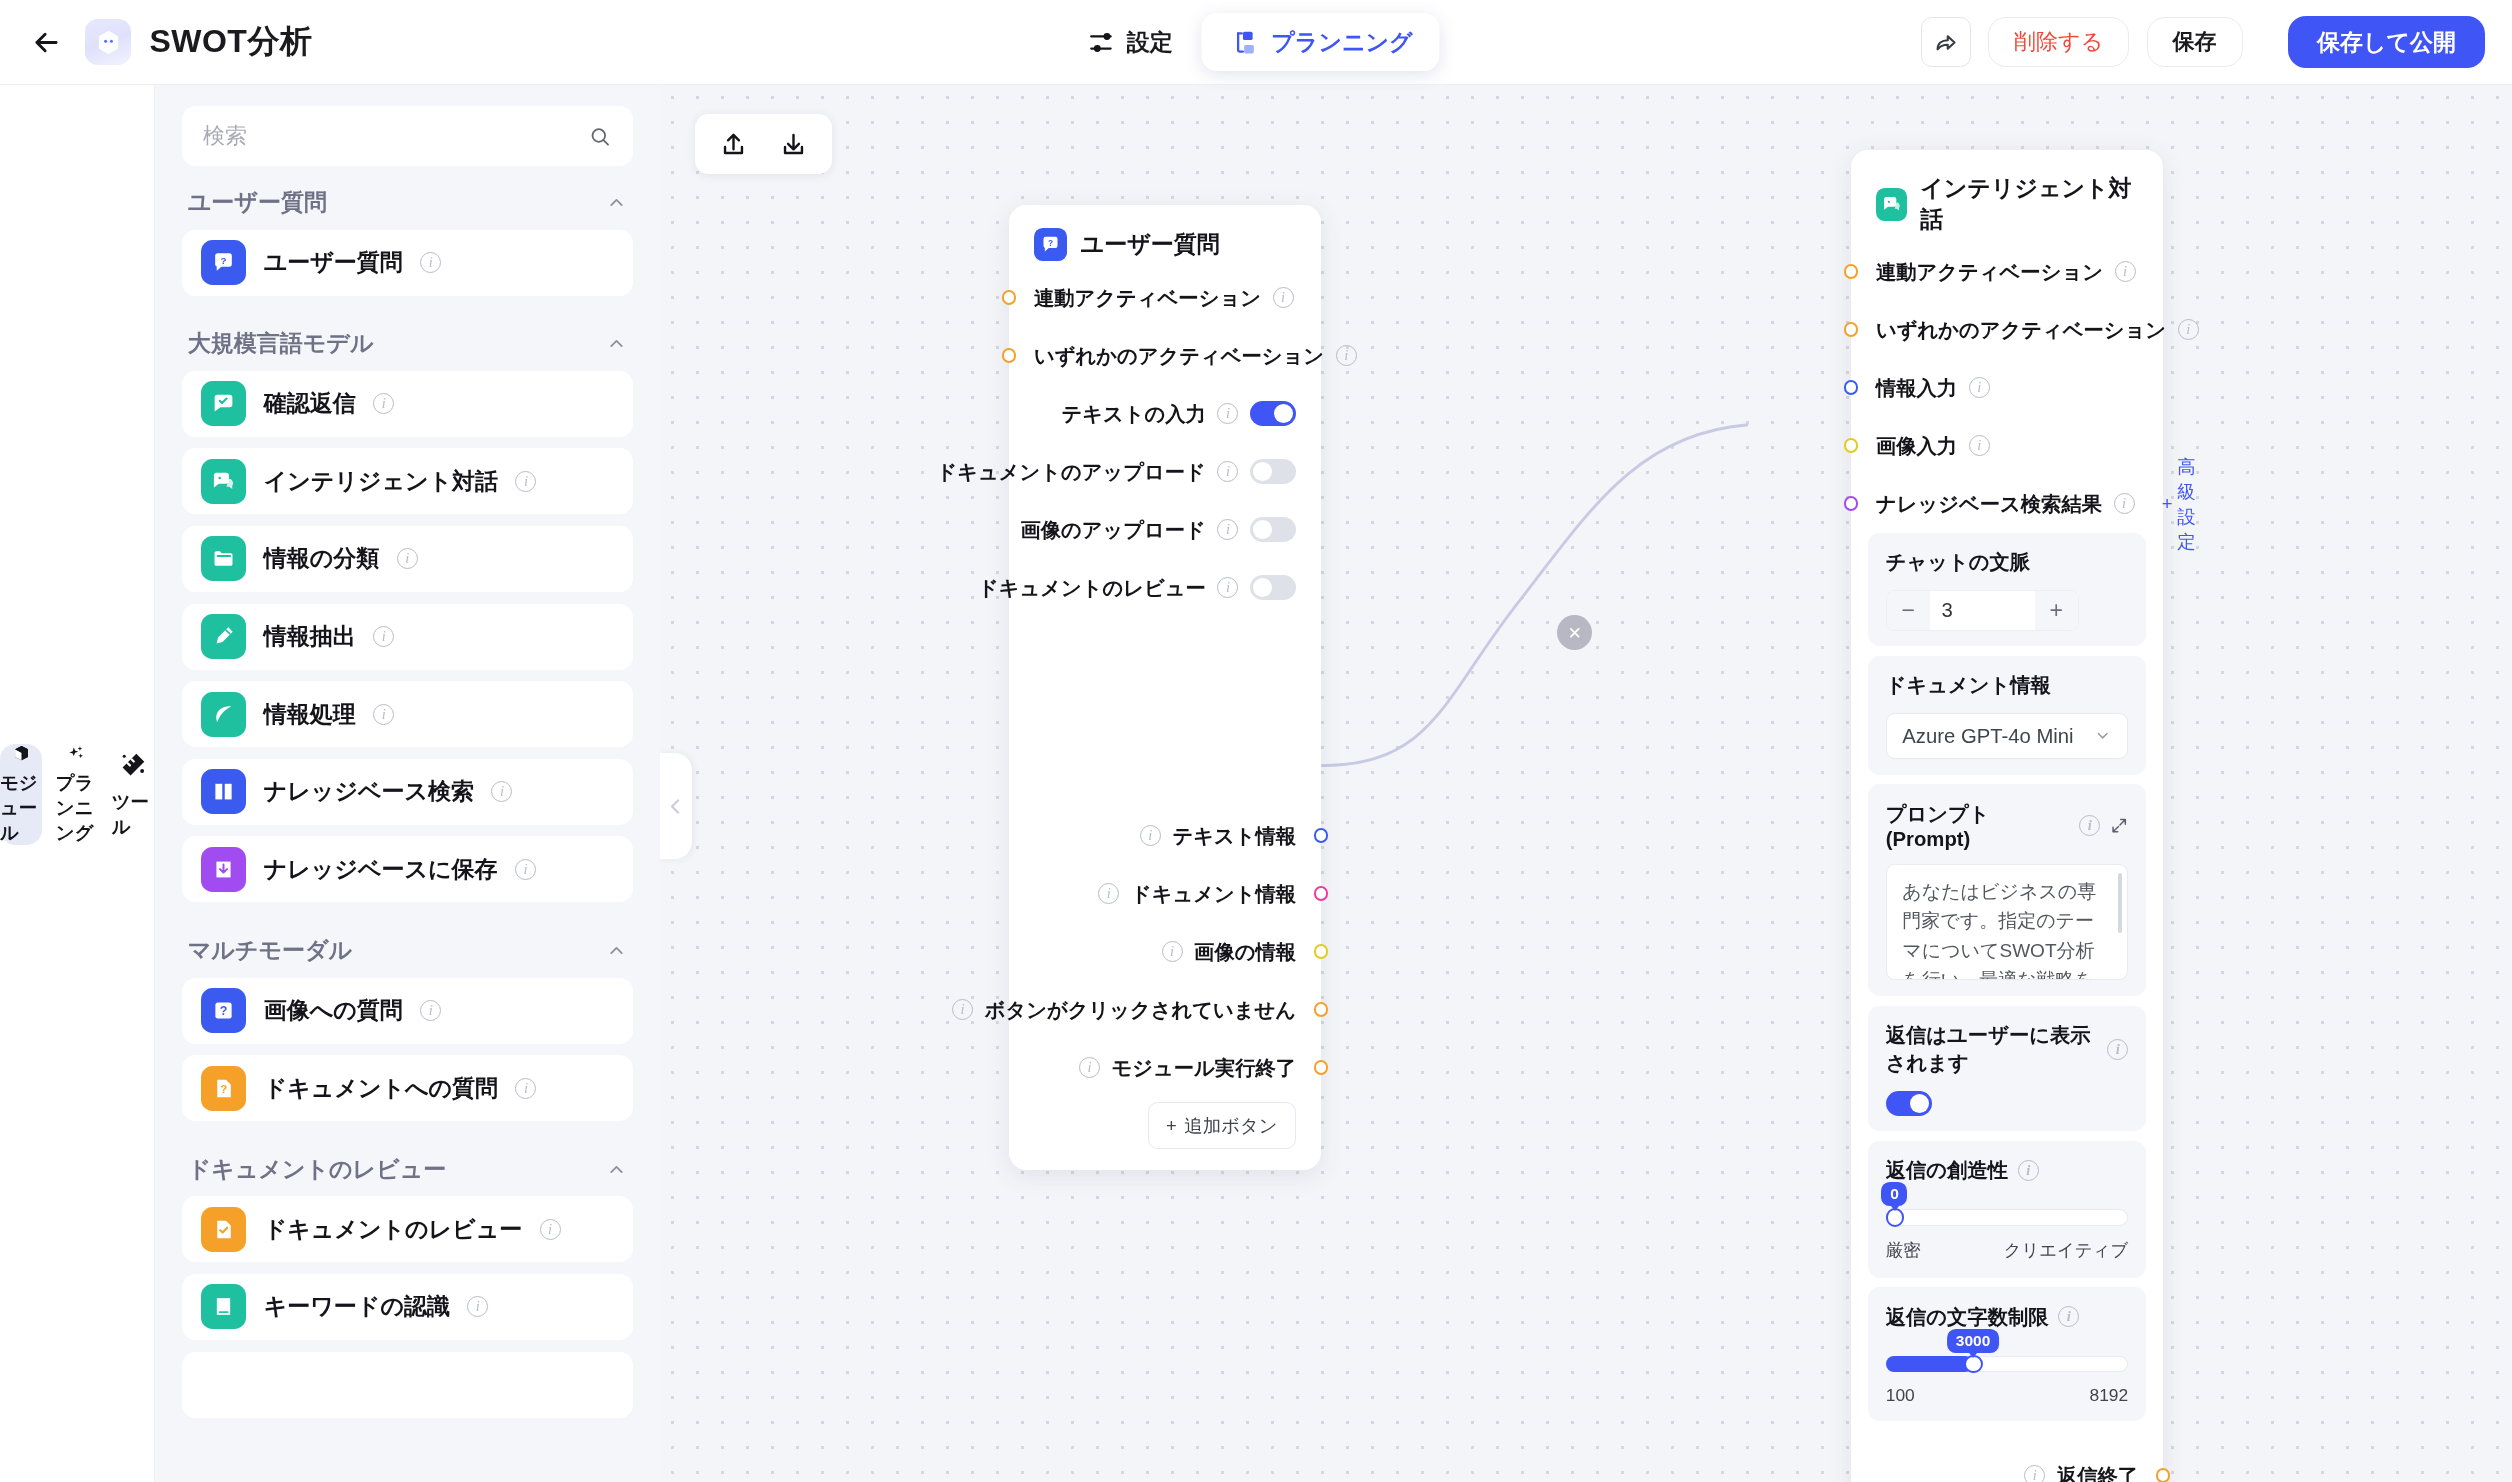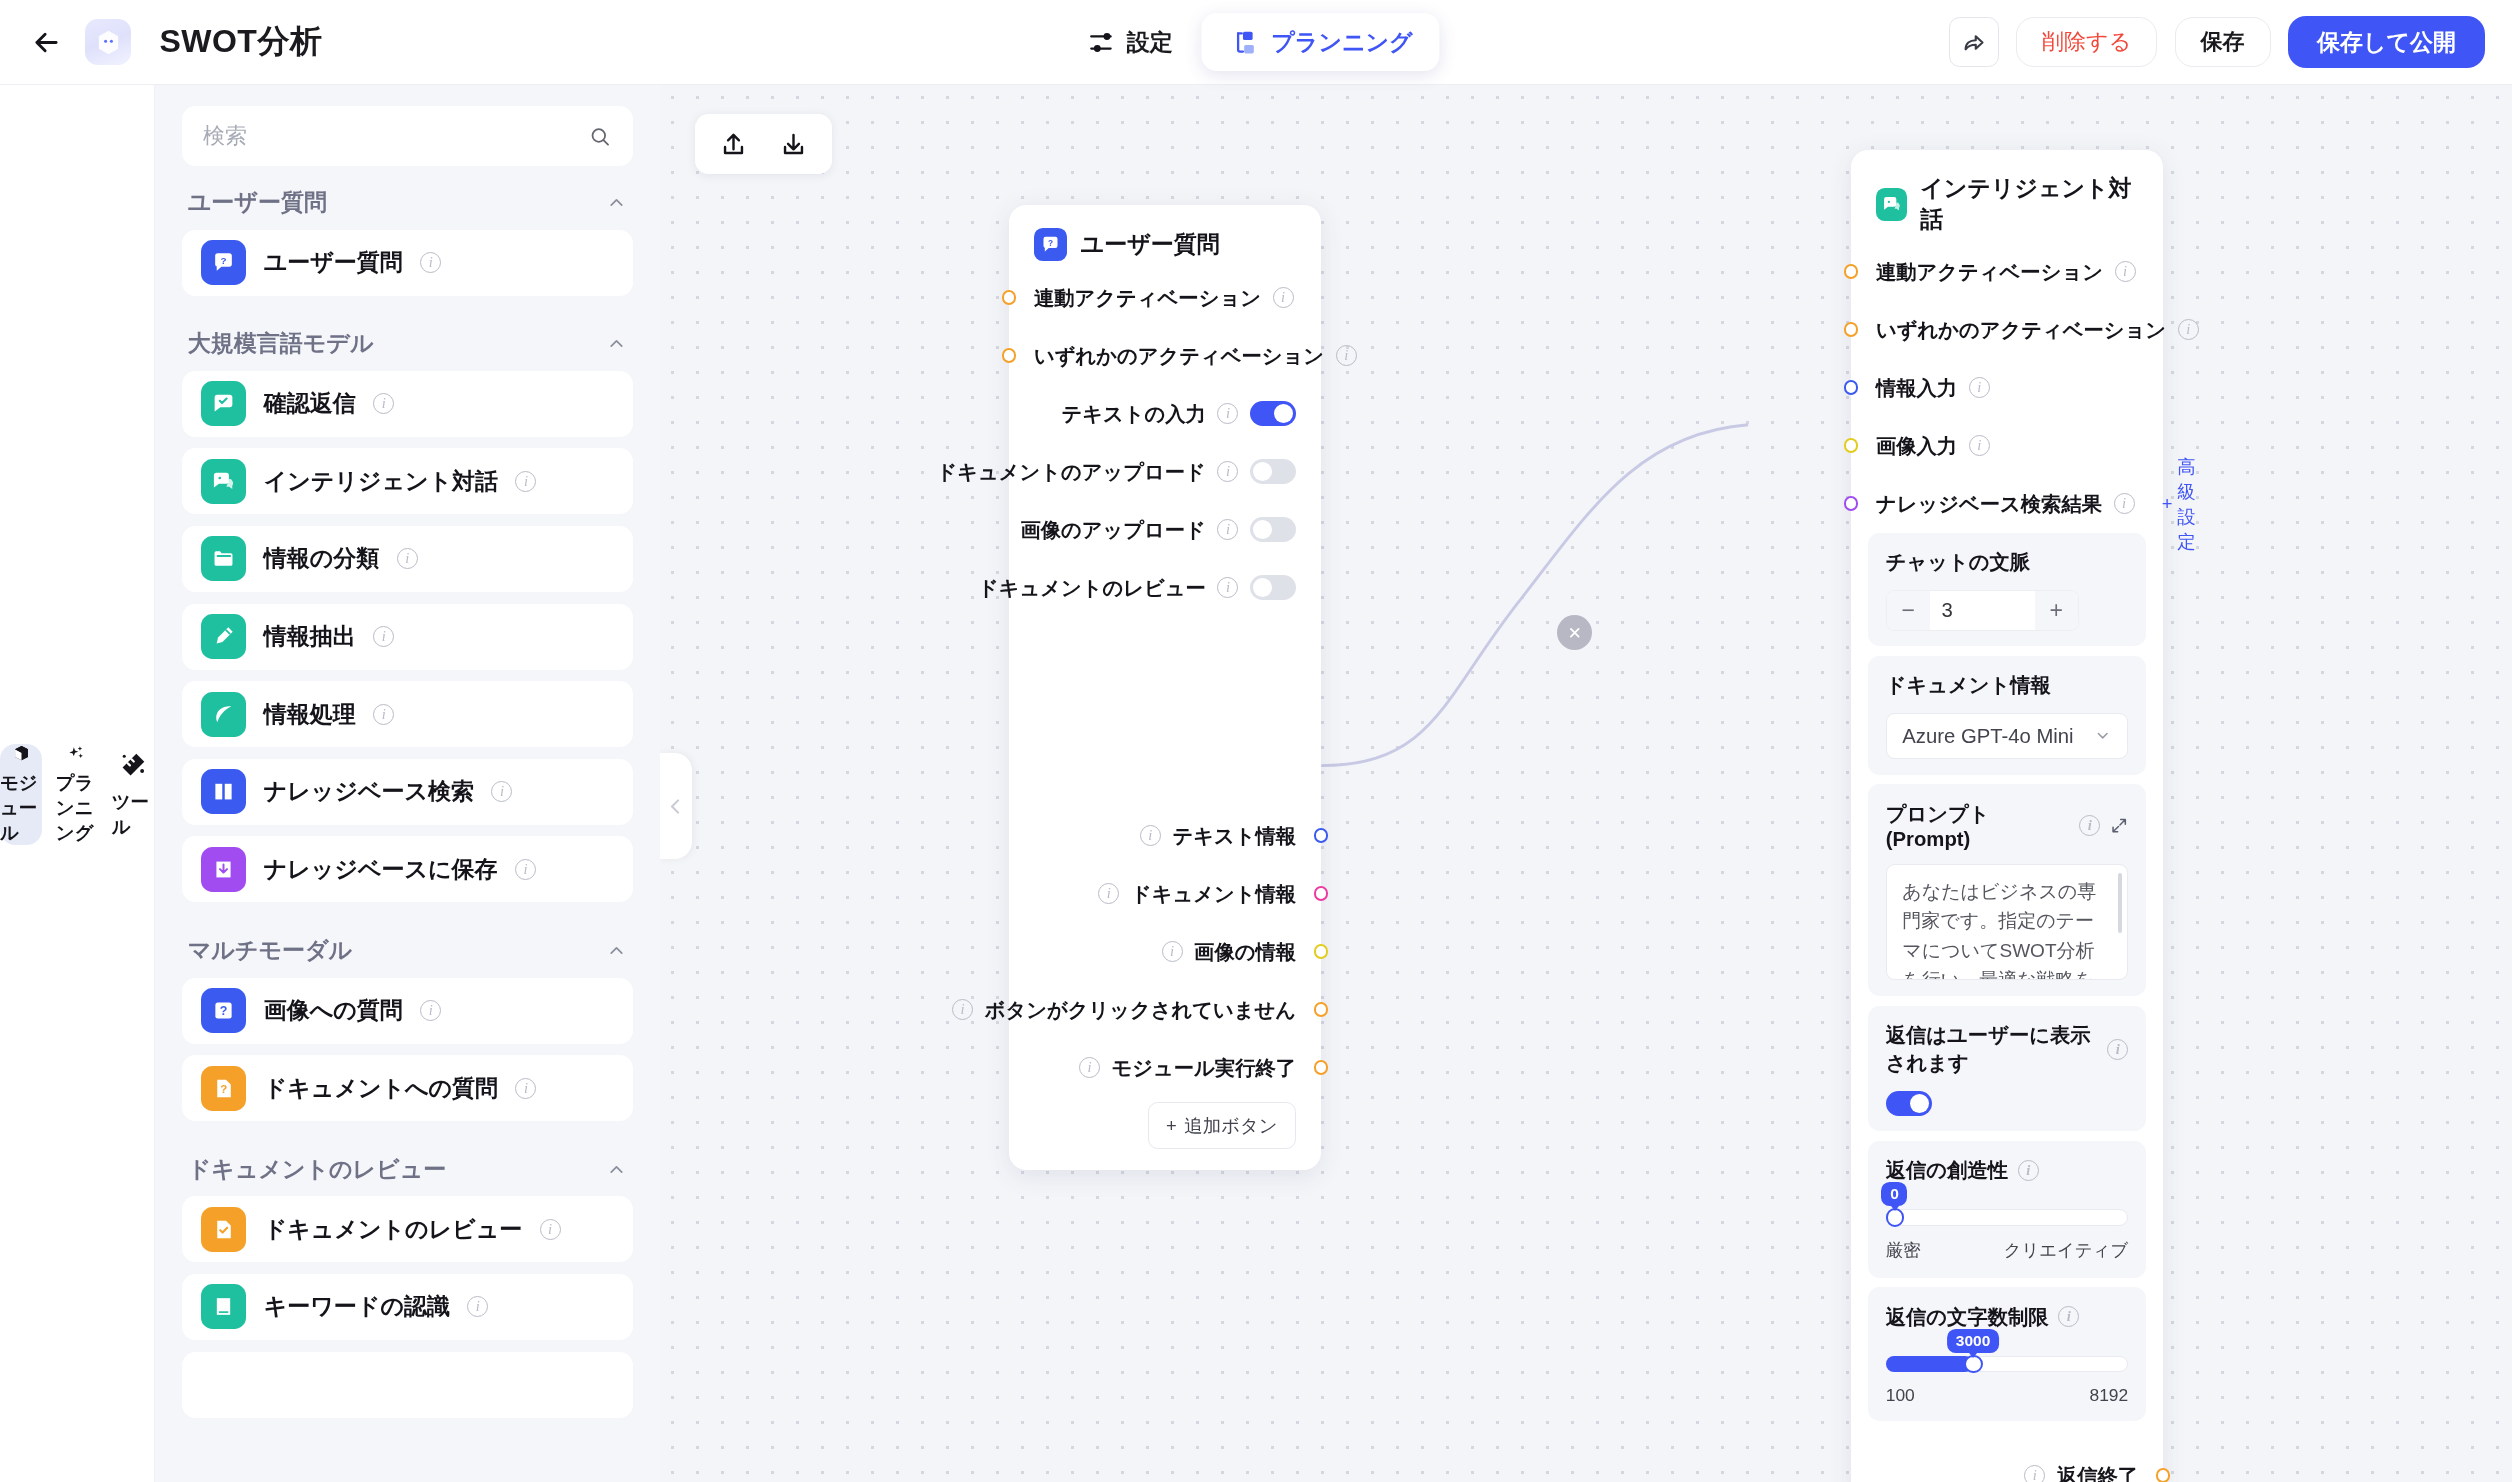--- a/index.html
+++ b/index.html
@@ -21,21 +21,21 @@
   .back-btn {
     margin-left: 25px; width: 43px; height: 43px; display: flex;
     align-items: center; justify-content: center; cursor: pointer;
   }
   .app-logo {
     margin-left: 17.4px; width: 46px; height: 46px; border-radius: 12.6px;
     background: linear-gradient(160deg,#e8e9fe 0%,#dfe1fb 50%,#f2f3ff 100%);
     display: flex; align-items: center; justify-content: center;
   }
   .app-title {
-    margin-left: 28px; font-size: 32px; font-weight: bold; color: #1a1a1f;
+    margin-left: 18px; font-size: 32px; font-weight: bold; color: #1a1a1f;
     letter-spacing: 0.5px;
   }
   .center-tools {
     position: absolute; left: 50%; transform: translateX(-50%);
     display: flex; align-items: center; gap: 15.5px;
   }
   .settings-btn {
     display: flex; align-items: center; gap: 11.6px; padding: 9.7px 13.6px;
     cursor: pointer; border-radius: 9.7px;
   }
@@ -56,21 +56,21 @@
     display: flex; align-items: center; justify-content: center;
     background: #fff; cursor: pointer;
   }
   .btn {
     height: 50px; border-radius: 18px; display: flex; align-items: center;
     justify-content: center; padding: 0 25px; font-size: 22px; font-weight: bold;
     cursor: pointer; white-space: nowrap;
   }
   .btn-danger { border: 1px solid #e9ebef; background: #fff; color: #f2483a; font-weight: normal;}
   .btn-plain  { border: 1px solid #e9ebef; background: #fff; color: #1a1a1f; }
-  .btn-primary{ background: #4055f5; color: #fff; height: 52px; padding: 0 29px; font-size: 23px;}
+  .btn-primary{ background: #4055f5; color: #fff; height: 52px; padding: 0 29px; font-size: 23px; margin-left: 28px;}
 
   
   .rail {
     position: absolute; left: 0; top: 85px; width: 155px; height: 1397px;
     background: #fff; display: flex; flex-direction: row; align-items: center;
     padding-top: 21px; gap: 13.6px; z-index: 30;
     border-right: 1px solid #f0f1f4;
   }
   .rail-item {
     width: 108px; height: 101px; border-radius: 15.5px; display: flex;

